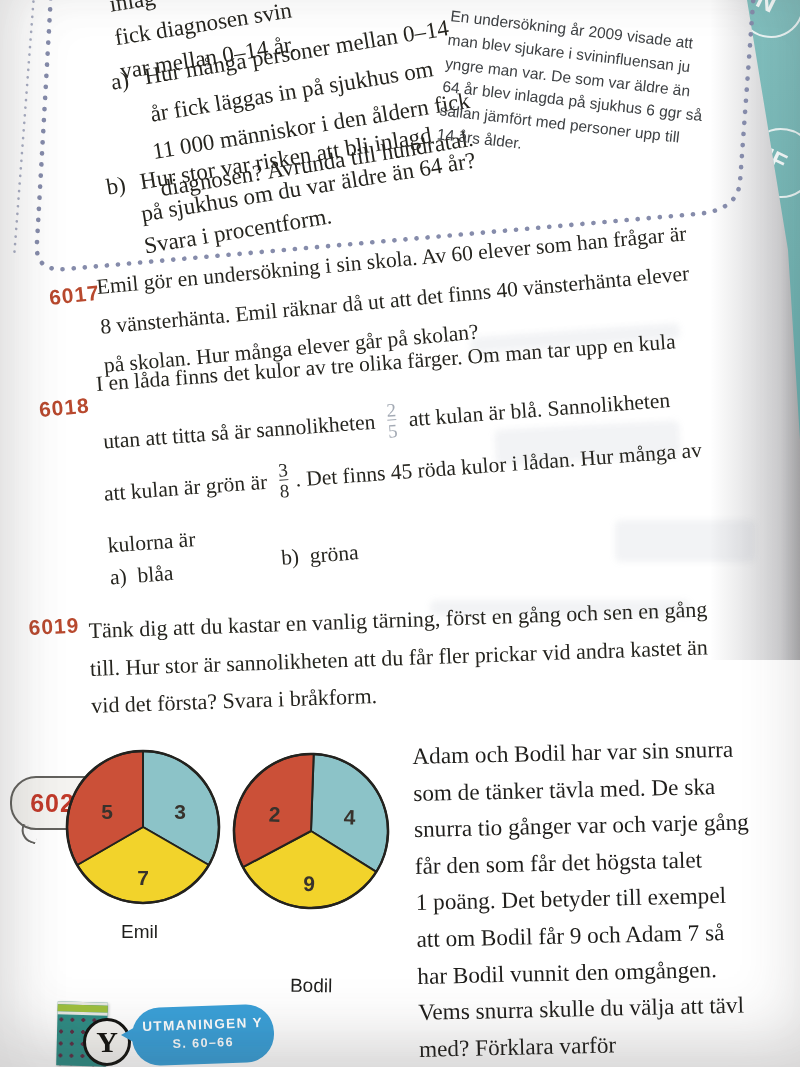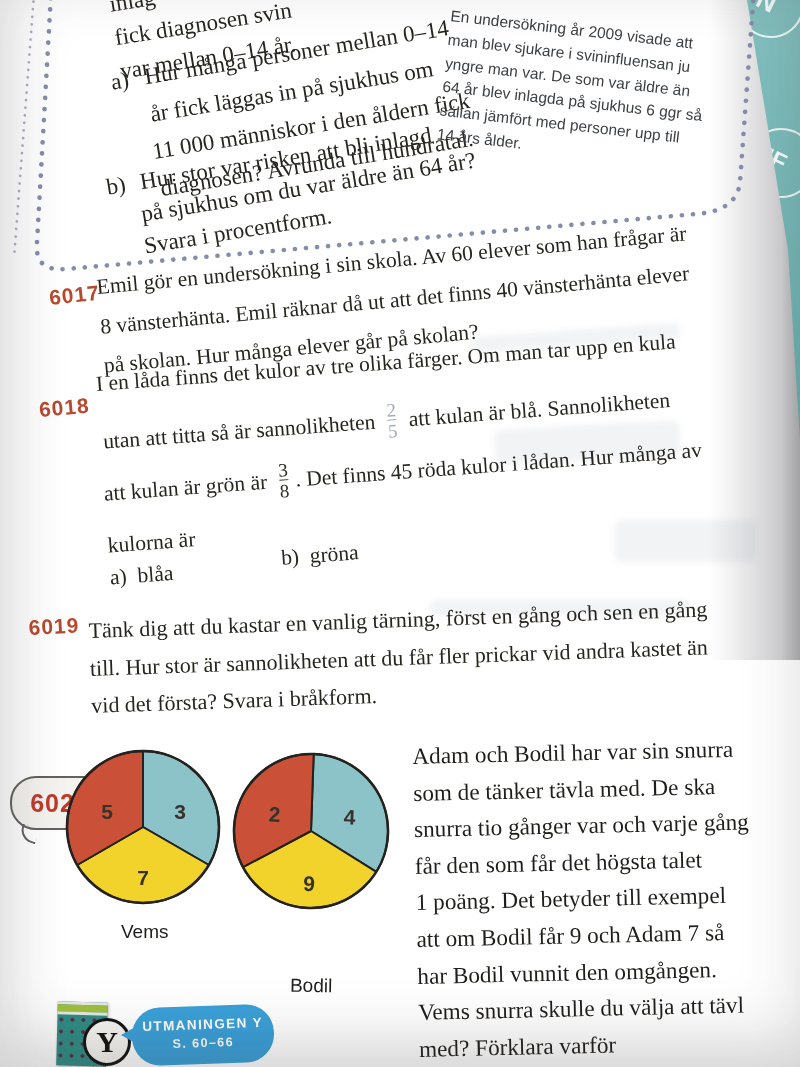--- a/index.html
+++ b/index.html
@@ -159,21 +159,21 @@
   <g transform="translate(85,85)" stroke="#23221e" stroke-width="2" stroke-linejoin="round">
     <path d="M0,0 L0,-76 A76,76 0 0 1 65.8,38 Z" fill="#8cc3c8"></path>
     <path d="M0,0 L65.8,38 A76,76 0 0 1 -65.8,38 Z" fill="#f2d32b"></path>
     <path d="M0,0 L-65.8,38 A76,76 0 0 1 0,-76 Z" fill="#cb5038"></path>
     <circle cx="0" cy="0" r="76" fill="none" stroke-width="2.6"></circle>
     <text class="slicenum" x="-36" y="-8" text-anchor="middle" stroke="none">5</text>
     <text class="slicenum" x="37" y="-8" text-anchor="middle" stroke="none">3</text>
     <text class="slicenum" x="0" y="58" text-anchor="middle" stroke="none">7</text>
   </g>
 </svg>
-<div class="abs pielabel" style="left:121px;top:921px;">Vems</div>
+<div class="abs pielabel" style="left:121px;top:921px;">Emil</div>
 
 <svg class="abs" style="left:225px;top:745px;" width="172" height="172" viewBox="0 0 172 172">
   <g transform="translate(86,86) rotate(2)" stroke="#23221e" stroke-width="2" stroke-linejoin="round">
     <path d="M0,0 L0,-77 A77,77 0 0 1 66.7,38.5 Z" fill="#8cc3c8"></path>
     <path d="M0,0 L66.7,38.5 A77,77 0 0 1 -66.7,38.5 Z" fill="#f2d32b"></path>
     <path d="M0,0 L-66.7,38.5 A77,77 0 0 1 0,-77 Z" fill="#cb5038"></path>
     <circle cx="0" cy="0" r="77" fill="none" stroke-width="2.6"></circle>
     <text class="slicenum" x="-37" y="-8" text-anchor="middle" stroke="none">2</text>
     <text class="slicenum" x="38" y="-8" text-anchor="middle" stroke="none">4</text>
     <text class="slicenum" x="0" y="60" text-anchor="middle" stroke="none">9</text>

